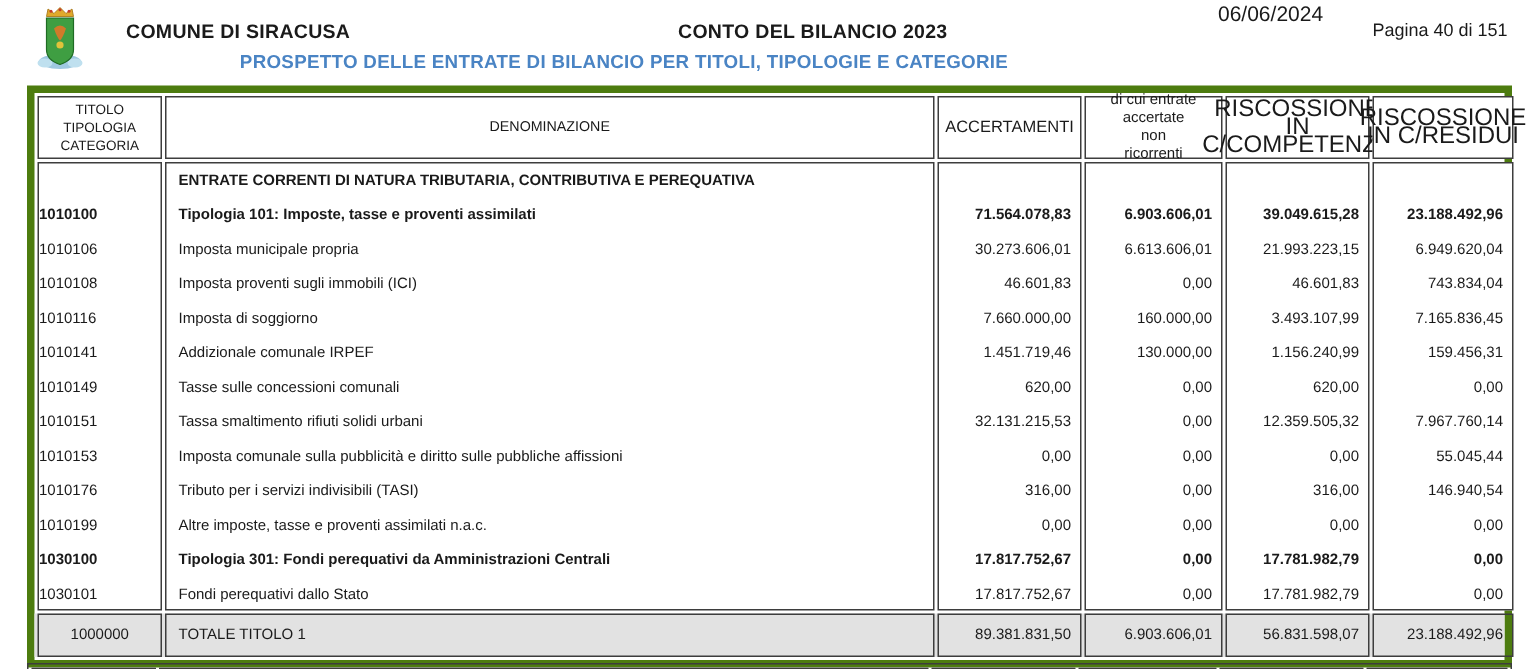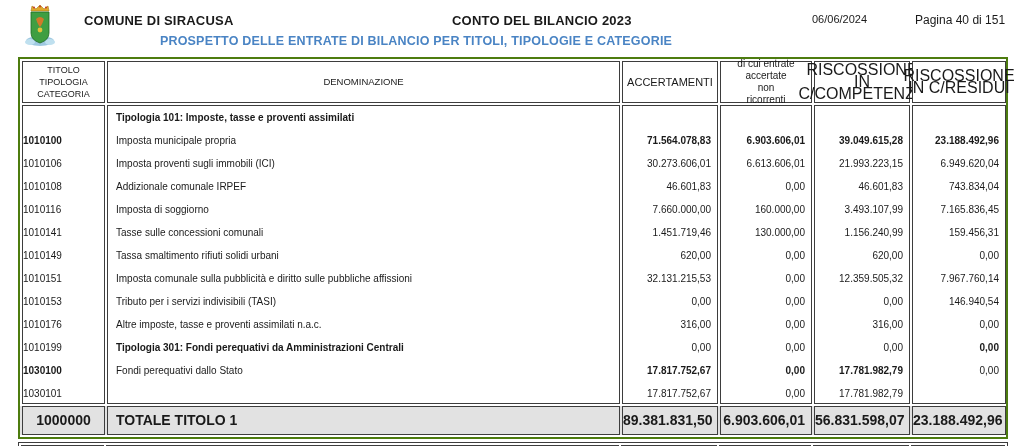--- a/index.html
+++ b/index.html
@@ -7,49 +7,49 @@
     position:relative; width:1024px; height:446px;
     background:#ffffff; overflow:hidden;
     font-family:"Liberation Sans", sans-serif;
     color:#1a1a1a;
     -webkit-font-smoothing:antialiased;
   }
   
   .logo { position:absolute; left:22px; top:3px; width:36px; height:44px; }
   .municipality { position:absolute; left:84px; top:13px; font-size:13px; font-weight:bold; letter-spacing:.2px; }
   .doc-title { position:absolute; left:452px; top:13px; font-size:13px; font-weight:bold; letter-spacing:.2px; }
-  .doc-date { position:absolute; left:812px; top:13px; font-size:11px; }
+  .doc-date { position:absolute; left:812px; top:1px; font-size:14px; }
   .doc-page { position:absolute; left:915px; top:13px; font-size:12px; }
   .subtitle { position:absolute; left:0; top:34px; width:832px; text-align:center;
               font-size:12.5px; font-weight:bold; color:#4a84c4; letter-spacing:.2px; }
 
   
   .tbl { position:absolute; left:18px; top:57px; width:990px;
-         border:2px solid #4d7c0f; padding:2px; box-sizing:border-box; background:#fff; }
+         border:5px solid #4d7c0f; padding:2px; box-sizing:border-box; background:#fff; }
   .grid { display:grid; grid-template-columns:83px 513px 96px 92px 96px 94px; column-gap:2px; }
   .cell { border:1px solid #3d3d3d; box-sizing:border-box; background:#fff; }
 
   .hdr-row .cell { height:42px; display:flex; align-items:center; justify-content:center;
                    text-align:center; line-height:12px; }
   .hdr-code { font-size:9px; white-space:pre-line; }
   .hdr-denom { font-size:9.5px; }
   .hdr-acc { font-size:11px; }
   .hdr-small { font-size:10px; padding:0 16px; }
   .hdr-risc { font-size:16px; }
 
   .body-row { margin-top:2px; }
   .body-row .cell { height:299px; overflow:hidden; }
   .line { height:23px; line-height:23px; font-size:10px; white-space:nowrap; overflow:hidden; }
   .line.b { font-weight:bold; }
   .col-code .line { text-align:left; }
   .col-name .line { padding-left:8px; }
   .col-num .line { text-align:right; padding-right:6px; }
 
   .total-wrap { background:#e2e2e2; margin:2px -2px 0 -2px; padding:0 2px; }
-  .total-row .cell { height:29px; line-height:27px; font-size:14px; font-weight:bold; background:transparent; }
+  .total-row .cell { height:29px; line-height:27px; font-size:10px; font-weight:normal; background:transparent; }
   .total-row .t-code { text-align:center; }
   .total-row .t-label { padding-left:8px; }
   .total-row .t-num { text-align:right; padding-right:6px; }
 
   .next-stub { position:absolute; left:18px; top:442px; width:990px; height:14px;
                border:1px solid #3d3d3d; padding:2px; box-sizing:border-box; }
   .next-stub .cell { height:8px; }
 </style>
 </head>
 <body>
@@ -95,25 +95,26 @@
         <div class="line">1010141</div>
         <div class="line">1010149</div>
         <div class="line">1010151</div>
         <div class="line">1010153</div>
         <div class="line">1010176</div>
         <div class="line">1010199</div>
         <div class="line b">1030100</div>
         <div class="line">1030101</div>
       </div>
     <div class="cell col-name">
+        <div class="line b">ENTRATE CORRENTI DI NATURA TRIBUTARIA, CONTRIBUTIVA E PEREQUATIVA</div>
         <div class="line b">Tipologia 101: Imposte, tasse e proventi assimilati</div>
         <div class="line">Imposta municipale propria</div>
         <div class="line">Imposta proventi sugli immobili (ICI)</div>
+        <div class="line">Imposta di soggiorno</div>
         <div class="line">Addizionale comunale IRPEF</div>
-        <div class="line">Imposta di soggiorno</div>
         <div class="line">Tasse sulle concessioni comunali</div>
         <div class="line">Tassa smaltimento rifiuti solidi urbani</div>
         <div class="line">Imposta comunale sulla pubblicità e diritto sulle pubbliche affissioni</div>
         <div class="line">Tributo per i servizi indivisibili (TASI)</div>
         <div class="line">Altre imposte, tasse e proventi assimilati n.a.c.</div>
         <div class="line b">Tipologia 301: Fondi perequativi da Amministrazioni Centrali</div>
         <div class="line">Fondi perequativi dallo Stato</div>
       </div>
     <div class="cell col-num">
         <div class="line b"></div>
@@ -162,20 +163,21 @@
       </div>
     <div class="cell col-num">
         <div class="line b"></div>
         <div class="line b">23.188.492,96</div>
         <div class="line">6.949.620,04</div>
         <div class="line">743.834,04</div>
         <div class="line">7.165.836,45</div>
         <div class="line">159.456,31</div>
         <div class="line">0,00</div>
         <div class="line">7.967.760,14</div>
+        <div class="line">55.045,44</div>
         <div class="line">146.940,54</div>
         <div class="line">0,00</div>
         <div class="line b">0,00</div>
         <div class="line">0,00</div>
       </div>
   </div>
 
   <div class="total-wrap">
     <div class="grid total-row">
       <div class="cell t-code">1000000</div>

